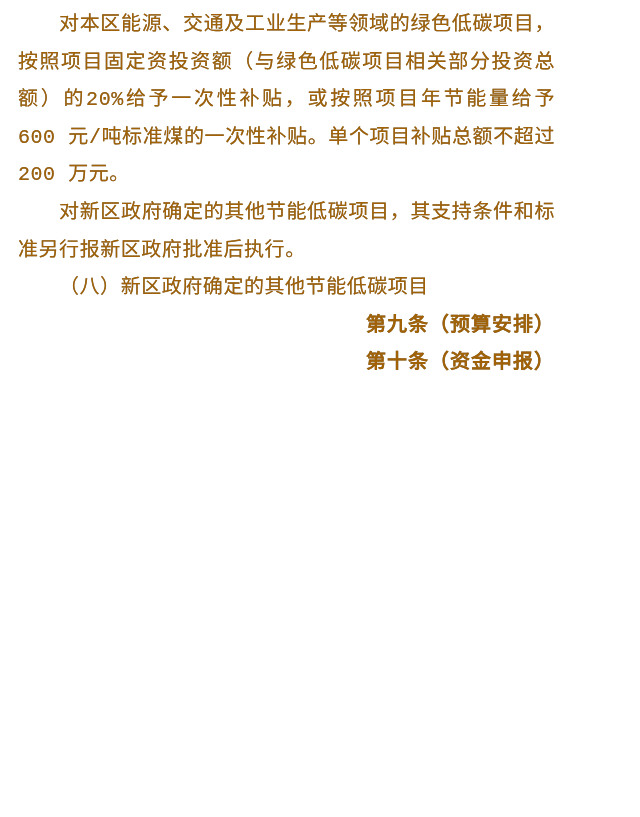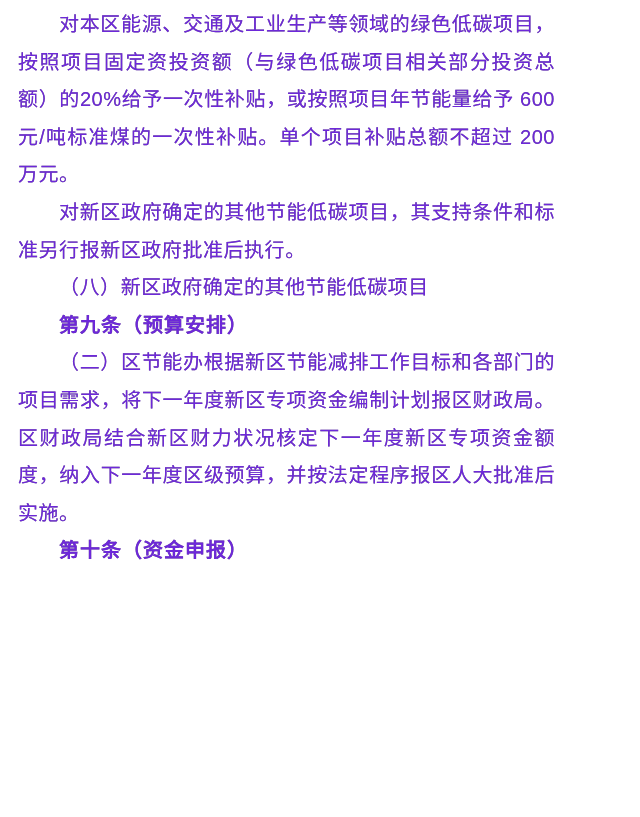--- a/index.html
+++ b/index.html
@@ -8,44 +8,43 @@
     background: #ffffff;
   }
   .page {
     position: relative;
     width: 600px;
     height: 817px;
     box-sizing: border-box;
     background: #ffffff;
     padding: 6px 45px 0 18px;
     overflow: hidden;
-    font-family: Liberation Sans, sans-serif;
+    font-family: Liberation Mono, monospace;
     font-size: 20px;
     line-height: 37.6px;
     letter-spacing: 0.55px;
-    color: #6d28d9;
+    color: #a16207;
     
     text-shadow: 0 0 0.5px rgba(20, 20, 20, 0.55);
   }
   .page p {
     margin: 0;
     padding: 0;
     text-align: justify;
     text-justify: inter-ideograph;
     text-indent: 2.05em;
   }
   .page p.heading {
     font-weight: 700;
-    text-align: left;
+    text-align: right;
     letter-spacing: 1px;
   }
 </style>
 </head>
 <body>
 
 <div class="page">
   <p>对本区能源、交通及工业生产等领域的绿色低碳项目，按照项目固定资投资额（与绿色低碳项目相关部分投资总额）的20%给予一次性补贴，或按照项目年节能量给予 600 元/吨标准煤的一次性补贴。单个项目补贴总额不超过 200 万元。</p>
   <p>对新区政府确定的其他节能低碳项目，其支持条件和标准另行报新区政府批准后执行。</p>
   <p>（八）新区政府确定的其他节能低碳项目</p>
   <p class="heading">第九条（预算安排）</p>
-  <p>（二）区节能办根据新区节能减排工作目标和各部门的项目需求，将下一年度新区专项资金编制计划报区财政局。区财政局结合新区财力状况核定下一年度新区专项资金额度，纳入下一年度区级预算，并按法定程序报区人大批准后实施。</p>
   <p class="heading">第十条（资金申报）</p>
 </div>
 
 </body></html>

